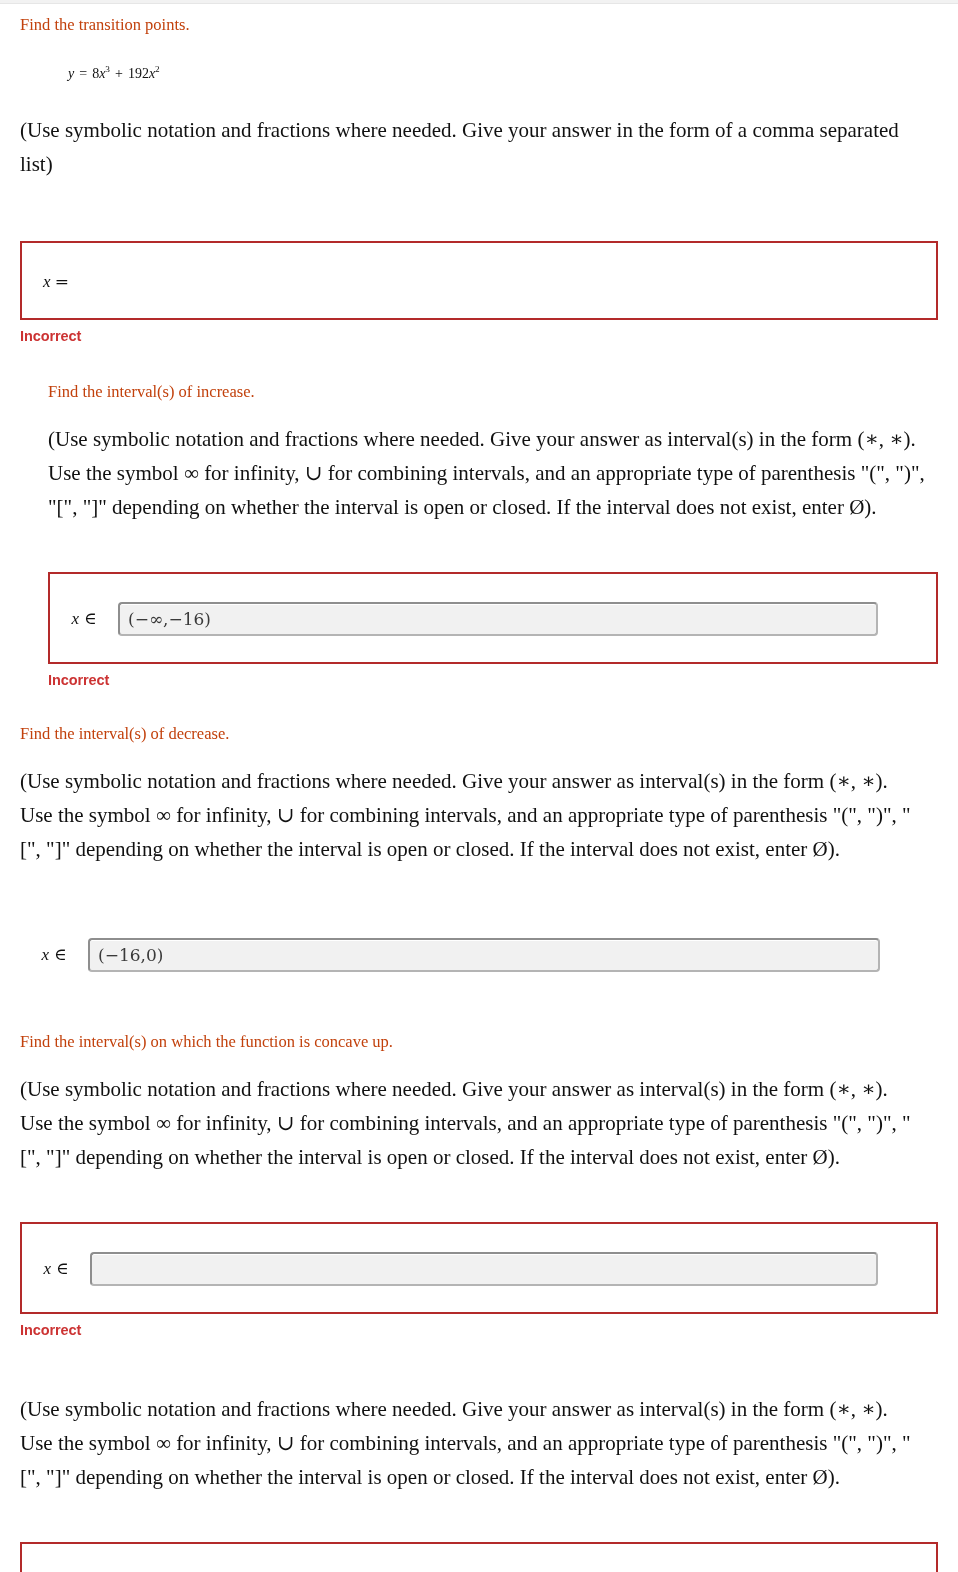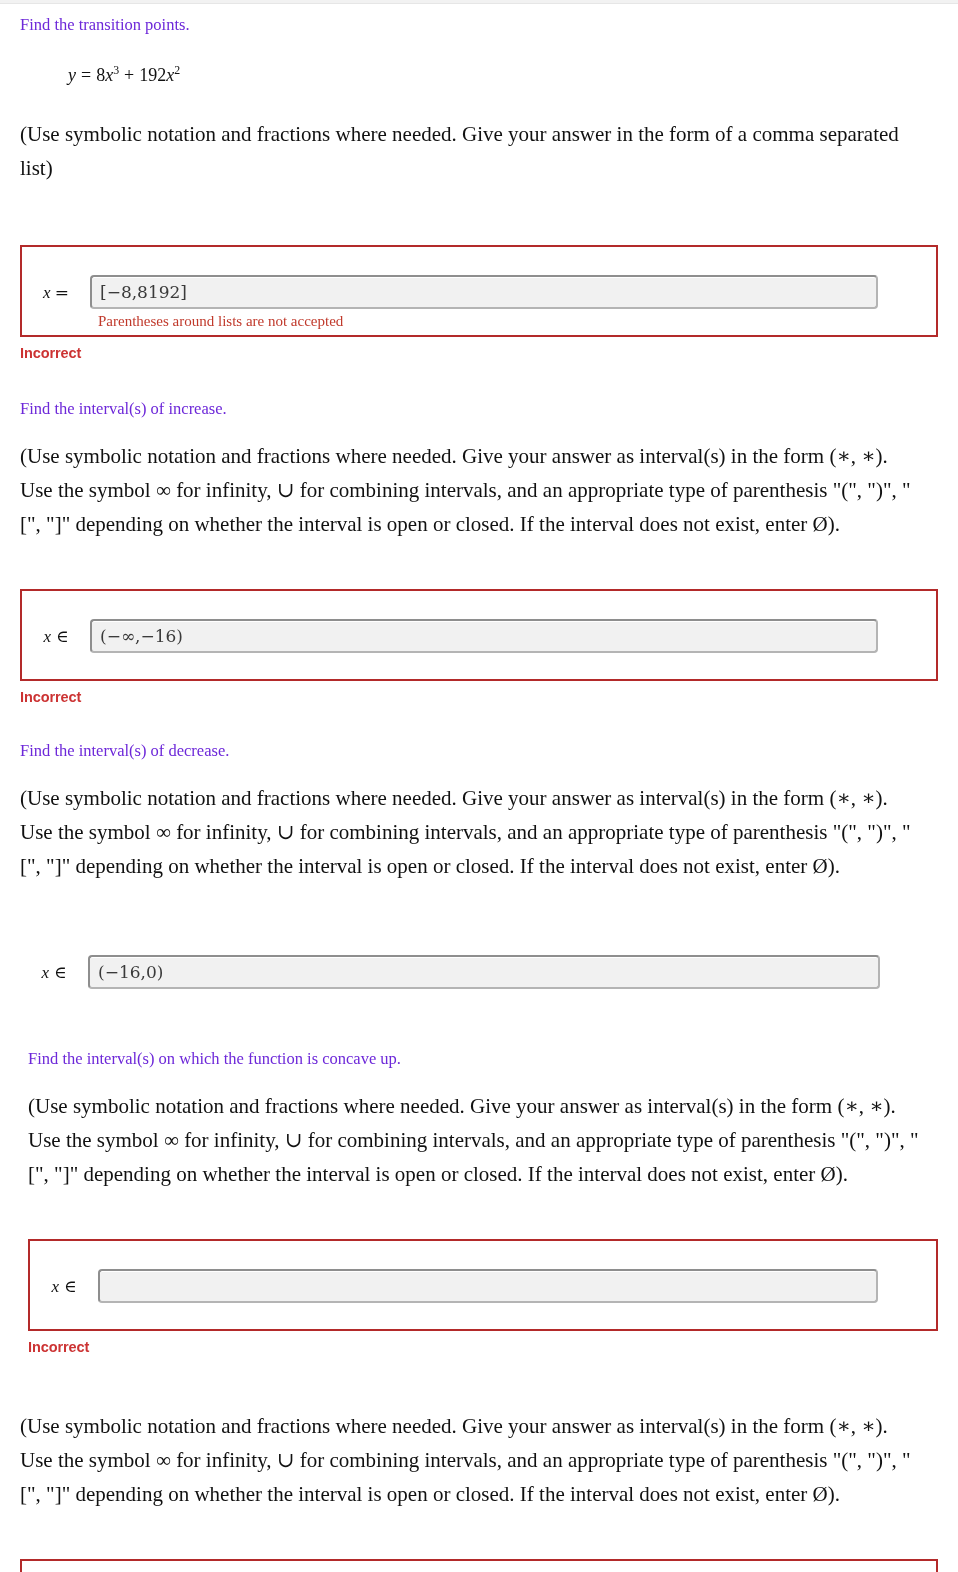--- a/index.html
+++ b/index.html
@@ -30,27 +30,27 @@
     position: absolute;
     top: 5px; left: 0;
     width: 958px;
   }
 
   .qblock { position: relative; }
 
   .prompt {
     font-size: 16.5px;
     line-height: 1.45;
-    color: #6d28d9;
+    color: #c2410c;
     margin: 0;
     padding: 0 20px 0 20px;
   }
 
   .equation {
-    font-size: 18px;
+    font-size: 14px;
     font-style: italic;
     padding-left: 68px;
     margin: 0;
     line-height: 1.3;
     white-space: nowrap;
   }
   .equation .up { font-style: normal; }
   .equation sup {
     font-size: 0.66em;
     vertical-align: super;
@@ -150,30 +150,26 @@
       <span>y</span><span class="up" style="padding:0 5px;">=</span><span class="up">8</span><span>x</span><sup>3</sup><span class="up" style="padding:0 5px;">+</span><span class="up">192</span><span>x</span><sup>2</sup>
     </p>
 
     <p class="instr" style="margin-top:30px;">(Use symbolic notation and fractions where needed. Give your answer in the form of a comma separated list)</p>
 
     <div class="ansbox flagged" style="margin-top:60px;">
       <div class="ansrow">
         <div class="varlabel">
           <span>x</span><span class="rel" style="padding-left:4px;">=</span>
         </div>
-        <div class="fieldwrap">
-          <div class="mathfield">[−8,8192]</div>
-          <div class="fielderror">Parentheses around lists are not accepted</div>
-        </div>
-      </div>
-    </div>
-    <div class="verdict" style="margin-top:8px;">Incorrect</div>
-  </div>
-
-  <div class="qblock" style="padding-top:36px;">
+      </div>
+    </div>
+    <div class="verdict" style="margin-top:8px;">Incorrect</div>
+  </div>
+
+  <div class="qblock" style="padding-top:36px;margin-left:28px;">
     <p class="prompt">Find the interval(s) of increase.</p>
     <p class="instr" style="margin-top:18px;">(Use symbolic notation and fractions where needed. Give your answer as interval(s) in the form (∗, ∗). Use the symbol ∞ for infinity, ∪ for combining intervals, and an appropriate type of parenthesis "(", ")", "[", "]" depending on whether the interval is open or closed. If the interval does not exist, enter Ø).</p>
 
     <div class="ansbox flagged" style="margin-top:48px;">
       <div class="ansrow">
         <div class="varlabel">
           <span>x</span><span class="rel" style="padding-left:5px;">∈</span>
         </div>
         <div class="fieldwrap">
           <div class="mathfield">(−∞,−16)</div>
@@ -192,21 +188,21 @@
         <div class="varlabel">
           <span>x</span><span class="rel" style="padding-left:5px;">∈</span>
         </div>
         <div class="fieldwrap">
           <div class="mathfield">(−16,0)</div>
         </div>
       </div>
     </div>
   </div>
 
-  <div class="qblock" style="padding-top:58px;margin-left:8px;">
+  <div class="qblock" style="padding-top:58px;">
     <p class="prompt">Find the interval(s) on which the function is concave up.</p>
     <p class="instr" style="margin-top:18px;">(Use symbolic notation and fractions where needed. Give your answer as interval(s) in the form (∗, ∗). Use the symbol ∞ for infinity, ∪ for combining intervals, and an appropriate type of parenthesis "(", ")", "[", "]" depending on whether the interval is open or closed. If the interval does not exist, enter Ø).</p>
 
     <div class="ansbox flagged" style="margin-top:48px;">
       <div class="ansrow">
         <div class="varlabel">
           <span>x</span><span class="rel" style="padding-left:5px;">∈</span>
         </div>
         <div class="fieldwrap">
           <div class="mathfield empty"></div>

